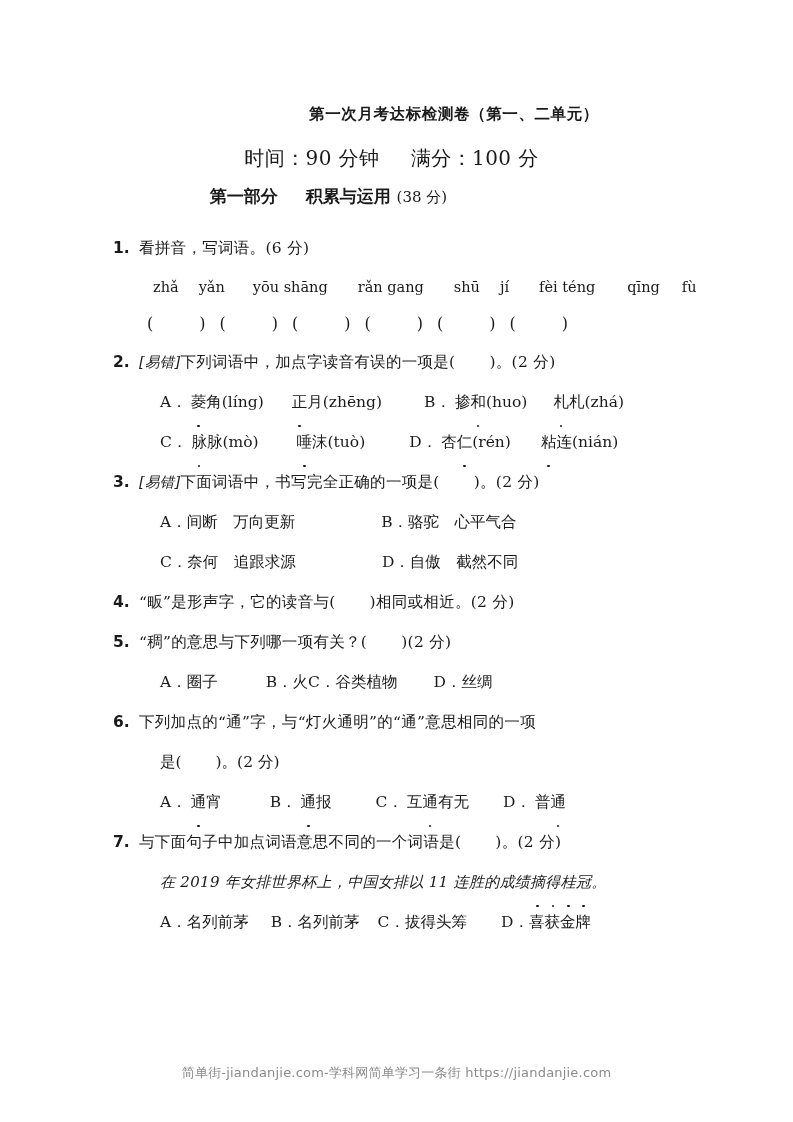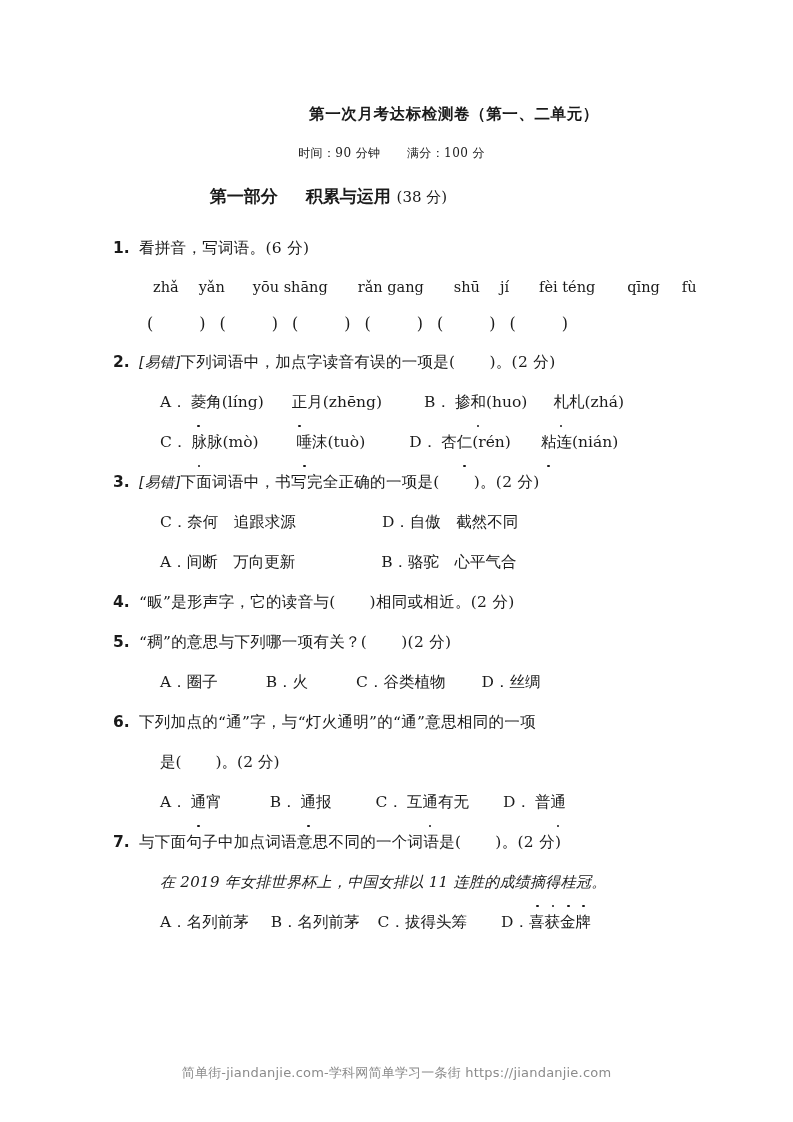--- a/index.html
+++ b/index.html
@@ -37,21 +37,21 @@
     letter-spacing: 0.6px;
   }
   .exam-meta {
     position: absolute;
     top: 145px;
     left: 0;
     width: 663px;
     text-align: center;
     padding-left: 120px;
     box-sizing: border-box;
-    font-size: 12px;
+    font-size: 20px;
     letter-spacing: 0.4px;
   }
   .exam-meta .gap { display: inline-block; width: 18px; }
 
   .part-title {
     position: absolute;
     top: 185px;
     left: 0;
     width: 627px;
     text-align: center;
@@ -222,37 +222,37 @@
       </div>
       <div class="opts" id="q2-row1"><span class="opt" style="margin-right: 28px;"><span class="lab">A．</span><span><span class="dot">菱</span><span>角</span></span><span><span>(</span><span>l</span><span>í</span><span>n</span><span>g</span><span>)</span></span></span><span class="opt" style="margin-right: 42px;"><span><span class="dot">正</span><span>月</span></span><span><span>(</span><span>z</span><span>h</span><span>ē</span><span>n</span><span>g</span><span>)</span></span></span><span class="opt" style="margin-right: 26px;"><span class="lab">B．</span><span><span>掺</span><span class="dot">和</span></span><span><span>(</span><span>h</span><span>u</span><span>o</span><span>)</span></span></span><span class="opt" style="margin-right: 0px;"><span><span class="dot">札</span><span>札</span></span><span><span>(</span><span>z</span><span>h</span><span>á</span><span>)</span></span></span></div>
       <div class="opts" id="q2-row2"><span class="opt" style="margin-right: 38px;"><span class="lab">C．</span><span><span class="dot">脉</span><span>脉</span></span><span><span>(</span><span>m</span><span>ò</span><span>)</span></span></span><span class="opt" style="margin-right: 44px;"><span><span class="dot">唾</span><span>沫</span></span><span><span>(</span><span>t</span><span>u</span><span>ò</span><span>)</span></span></span><span class="opt" style="margin-right: 30px;"><span class="lab">D．</span><span><span>杏</span><span class="dot">仁</span></span><span><span>(</span><span>r</span><span>é</span><span>n</span><span>)</span></span></span><span class="opt" style="margin-right: 0px;"><span><span class="dot">粘</span><span>连</span></span><span><span>(</span><span>n</span><span>i</span><span>á</span><span>n</span><span>)</span></span></span></div>
     </div>
 
     <div class="q">
       <div class="q-stem">
         <span class="q-num">3.</span>
         <span class="q-text"><span class="tag">[易错]</span><span>下面词语中，书写完全正确的一项是(</span><span class="blankparen"><span class="inner"></span></span><span>)。(2 分)</span></span>
       </div>
+      <div class="opts" id="q3-row1"><span class="opt" style="margin-right: 86px;">A．间断　万向更新</span><span class="opt">B．骆驼　心平气合</span></div>
       <div class="opts" id="q3-row2"><span class="opt" style="margin-right: 86px;">C．奈何　追跟求源</span><span class="opt">D．自傲　截然不同</span></div>
-      <div class="opts" id="q3-row1"><span class="opt" style="margin-right: 86px;">A．间断　万向更新</span><span class="opt">B．骆驼　心平气合</span></div>
     </div>
 
     <div class="q">
       <div class="q-stem">
         <span class="q-num">4.</span>
         <span class="q-text"><span>“畈”是形声字，它的读音与(</span><span class="blankparen"><span class="inner"></span></span><span>)相同或相近。(2 分)</span></span>
       </div>
     </div>
 
     <div class="q">
       <div class="q-stem">
         <span class="q-num">5.</span>
         <span class="q-text"><span>“稠”的意思与下列哪一项有关？(</span><span class="blankparen"><span class="inner"></span></span><span>)(2 分)</span></span>
       </div>
-      <div class="opts" id="q5-opts"><span class="opt" style="margin-right: 48px;">A．圈子</span><span class="opt" style="margin-right: 48px;">B．火</span><span class="opt" style="margin-right: 36px;">C．谷类植物</span><span class="opt" style="margin-right: 16px;">D．丝绸</span></div>
+      <div class="opts" id="q5-opts"><span class="opt" style="margin-right: 48px;">A．圈子</span><span class="opt" style="">B．火</span><span class="opt" style="margin-right: 36px;">C．谷类植物</span><span class="opt" style="margin-right: 16px;">D．丝绸</span></div>
     </div>
 
     <div class="q">
       <div class="q-stem">
         <span class="q-num">6.</span>
         <span class="q-text">下列加点的“通”字，与“灯火通明”的“通”意思相同的一项</span>
       </div>
       <div class="q-cont"><span>是(</span><span class="blankparen"><span class="inner"></span></span><span>)。(2 分)</span></div>
       <div class="opts" id="q6-opts"><span class="opt" style="margin-right: 48px;"><span class="lab">A．</span><span><span class="dot">通</span><span>宵</span></span></span><span class="opt" style="margin-right: 44px;"><span class="lab">B．</span><span><span class="dot">通</span><span>报</span></span></span><span class="opt" style="margin-right: 34px;"><span class="lab">C．</span><span><span>互</span><span class="dot">通</span><span>有</span><span>无</span></span></span><span class="opt" style="margin-right: 0px;"><span class="lab">D．</span><span><span>普</span><span class="dot">通</span></span></span></div>
     </div>

